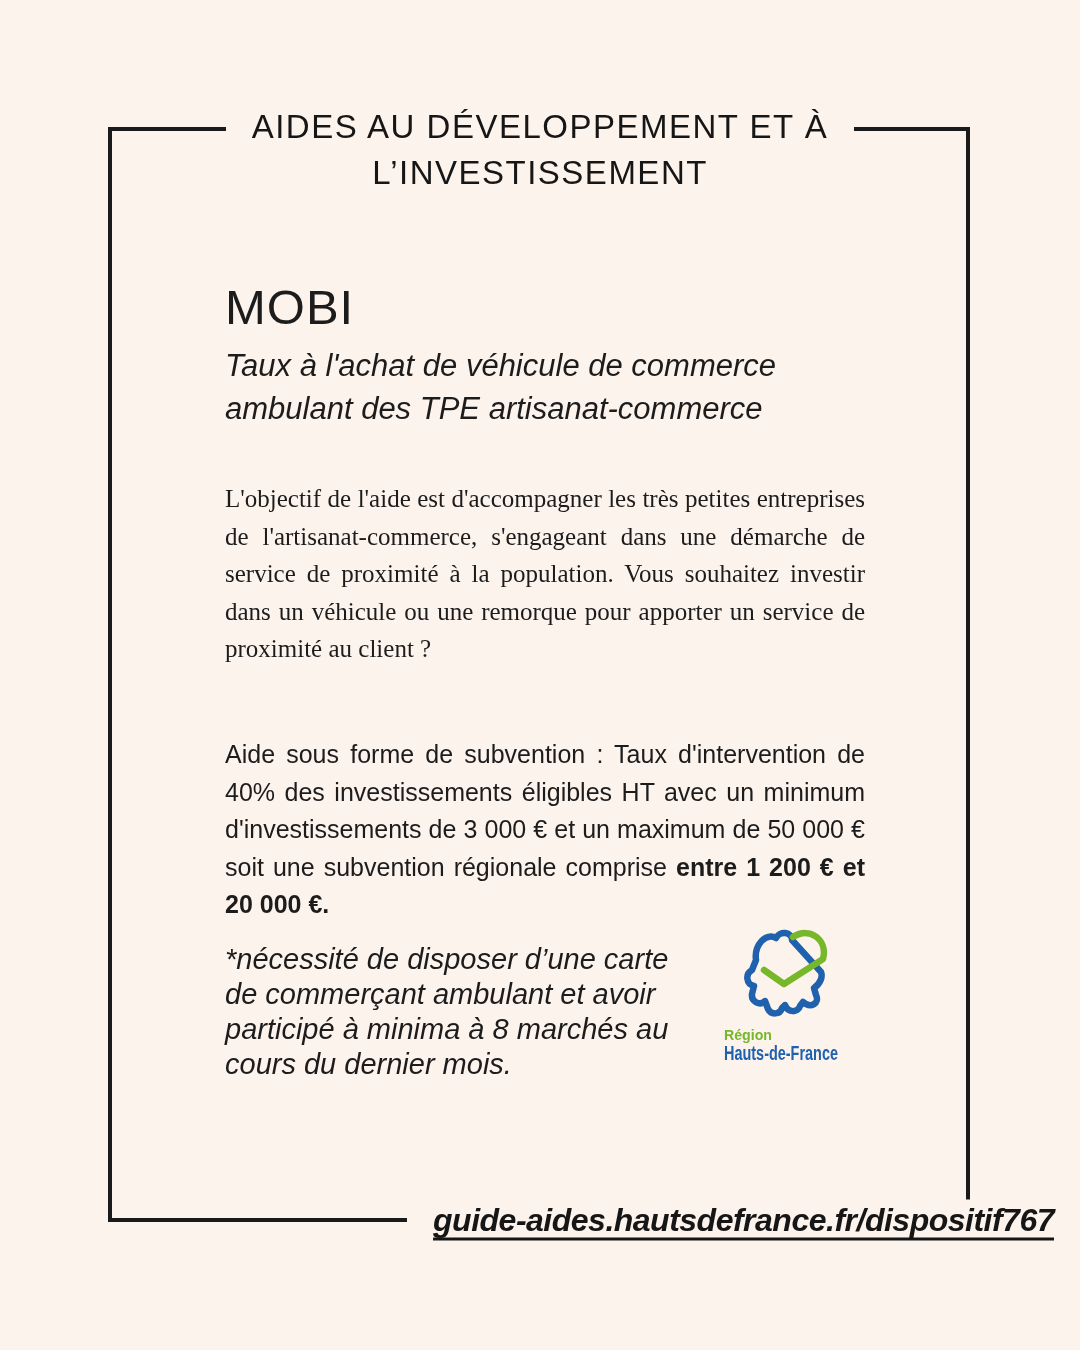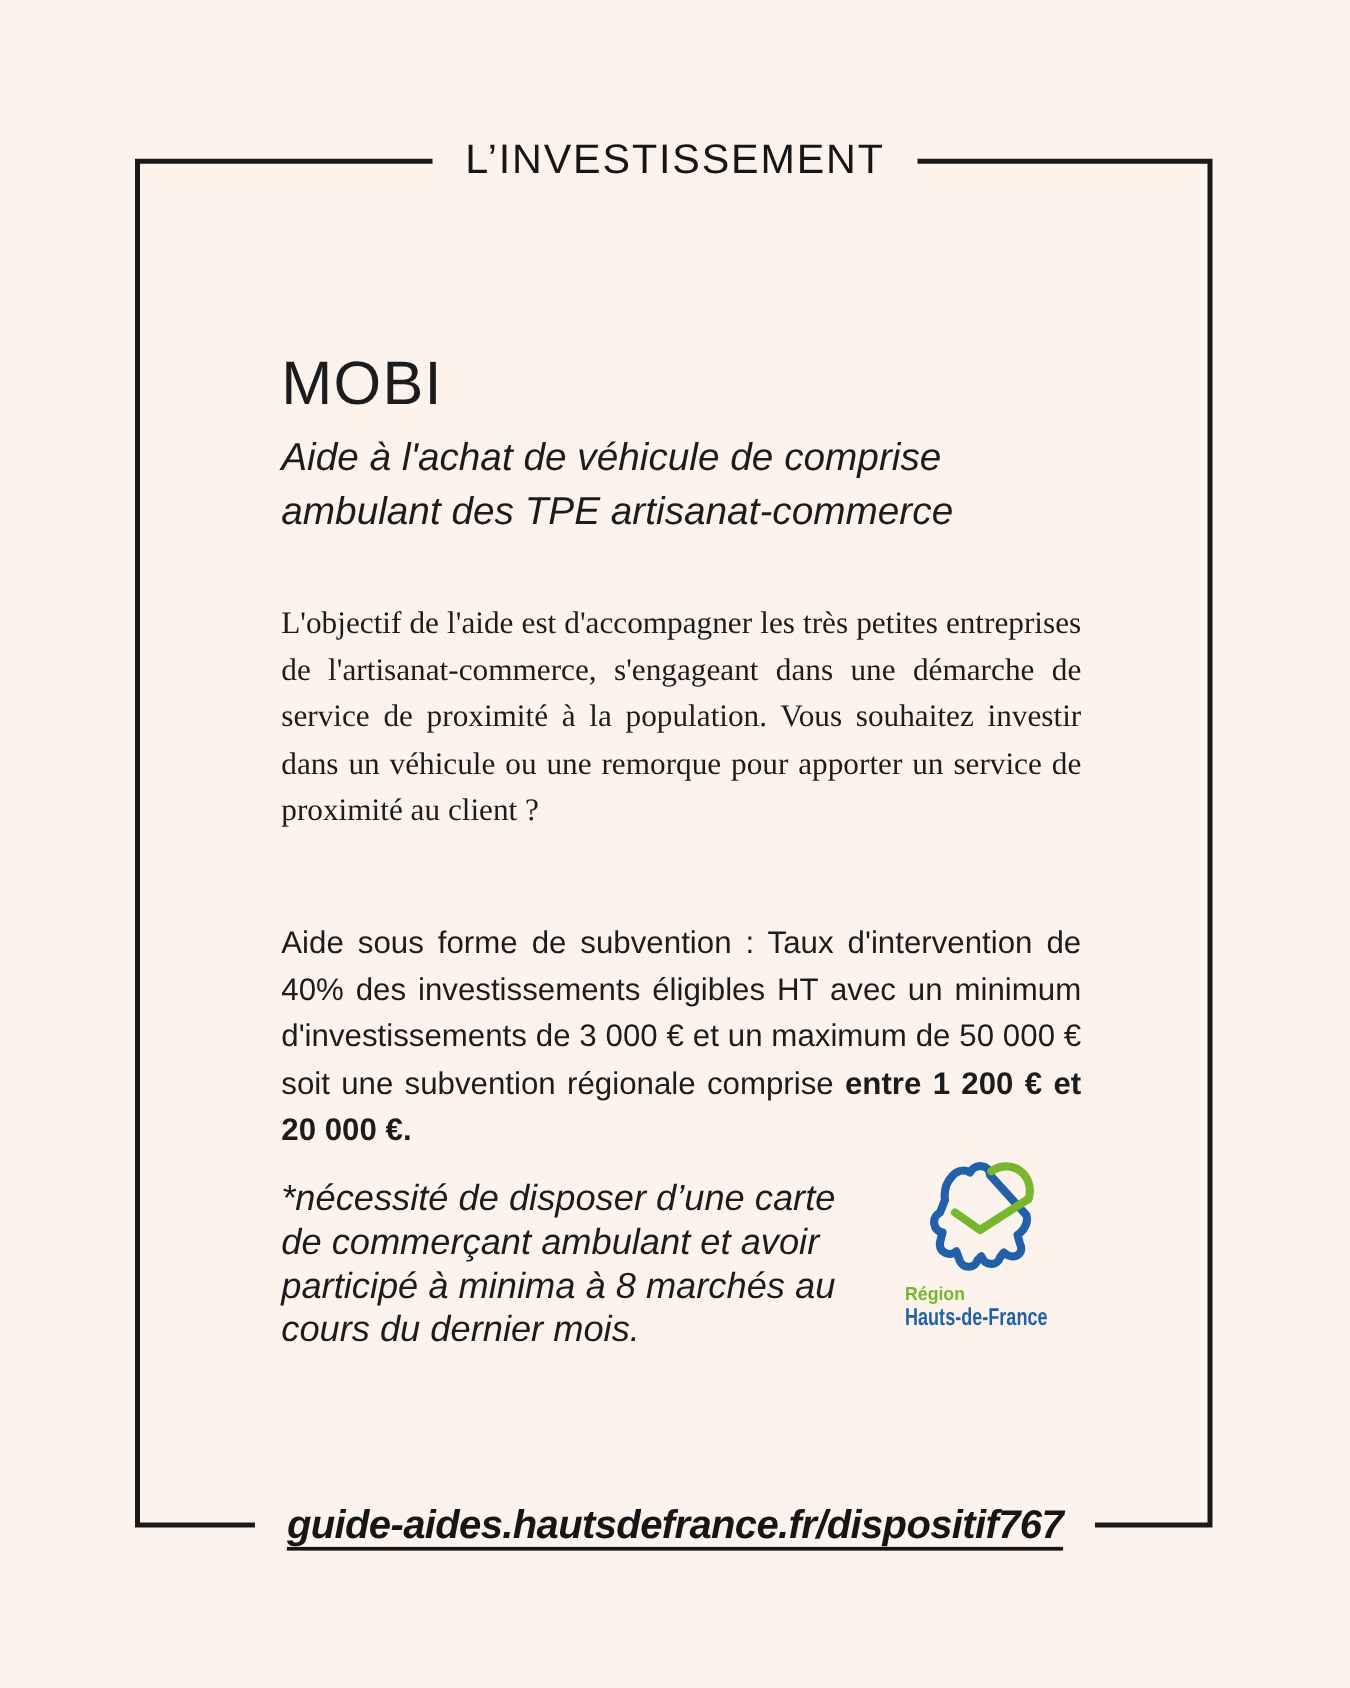--- a/index.html
+++ b/index.html
@@ -94,21 +94,21 @@
     font-family: "Liberation Sans", sans-serif;
     font-weight: bold;
   }
   .logo-region { fill: #76b82a; font-size: 15px; }
   .logo-name   { fill: #2061ae; font-size: 19.5px; }
   .footer-wrap {
     position: absolute;
     top: 1222px;
     left: 0;
     width: 100%;
-    text-align: center;
+    text-align: right;
   }
   .footer-box {
     display: inline-block;
     transform: translateY(-50%);
     background: #fdf3ed;
     padding: 2px 26px 6px 26px;
     font-size: 32px;
     font-style: italic;
     font-weight: bold;
     letter-spacing: -0.5px;
@@ -120,27 +120,28 @@
 </style>
 </head>
 <body>
 
 <div id="poster">
 
   <div class="frame"></div>
 
   <div class="header-wrap">
     <div class="header-box">
+      <span>AIDES AU DÉVELOPPEMENT ET À</span>
       <span>L’INVESTISSEMENT</span>
     </div>
   </div>
 
   <div class="title">MOBI</div>
 
-  <div class="subtitle">Aide à l'achat de véhicule de comprise ambulant des TPE artisanat-commerce</div>
+  <div class="subtitle">Taux à l'achat de véhicule de commerce ambulant des TPE artisanat-commerce</div>
 
   <p class="body-para para1">L'objectif de l'aide est d'accompagner les très petites entreprises de l'artisanat-commerce, s'engageant dans une démarche de service de proximité à la population. Vous souhaitez investir dans un véhicule ou une remorque pour apporter un service de proximité au client&nbsp;?</p>
 
   <p class="body-para para2"><span>Aide sous forme de subvention&nbsp;: Taux d'intervention de 40% des investissements éligibles HT avec un minimum d'investissements de 3&nbsp;000&nbsp;€ et un maximum de 50&nbsp;000&nbsp;€ soit une subvention régionale comprise </span><strong>entre 1&nbsp;200&nbsp;€ et 20&nbsp;000&nbsp;€.</strong></p>
 
   <div class="footnote">*nécessité de disposer d’une carte de commerçant ambulant et avoir participé à minima à 8 marchés au cours du dernier mois.</div>
 
   <svg class="logo" viewBox="0 0 140 145" xmlns="http://www.w3.org/2000/svg">
     <g transform="translate(14,-2)" fill="none" stroke-linecap="round" stroke-linejoin="round" stroke-width="6.5">
       <path d="M30,40 C28,25 40,12 50,18 C54,10 66,12 66,20 L95,52 C97,57 94,64 88,68 L90,75 C94,83 85,89 77,82 L74,86 C72,93 62,93 59,85 L56,88 C54,95 45,95 42,89 L39,81 C34,86 25,82 26,74 L28,66 C20,64 19,54 26,50 Z" stroke="#2061ae"></path>

